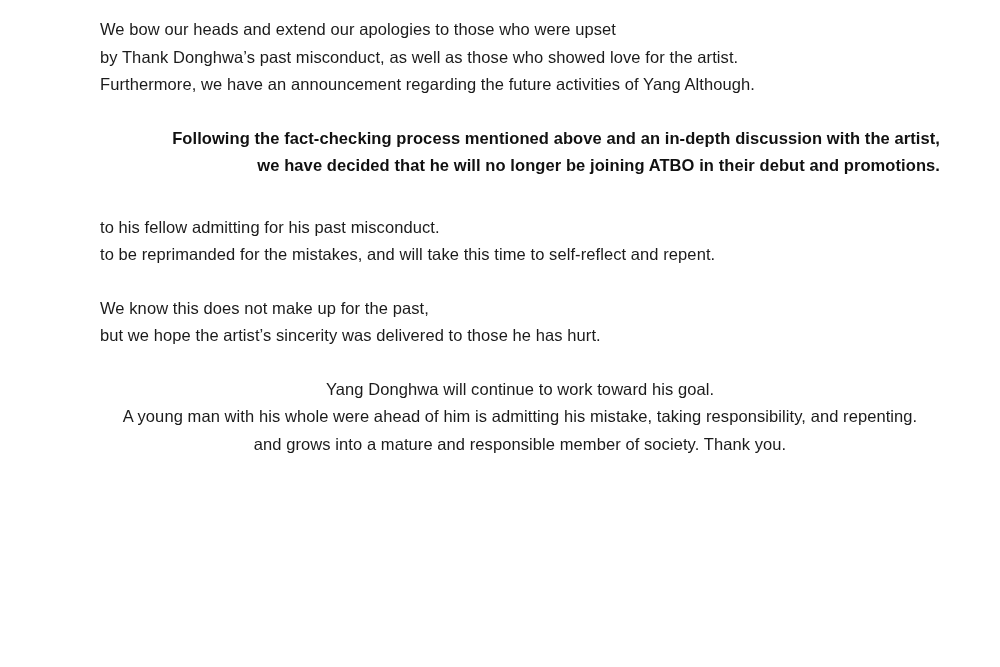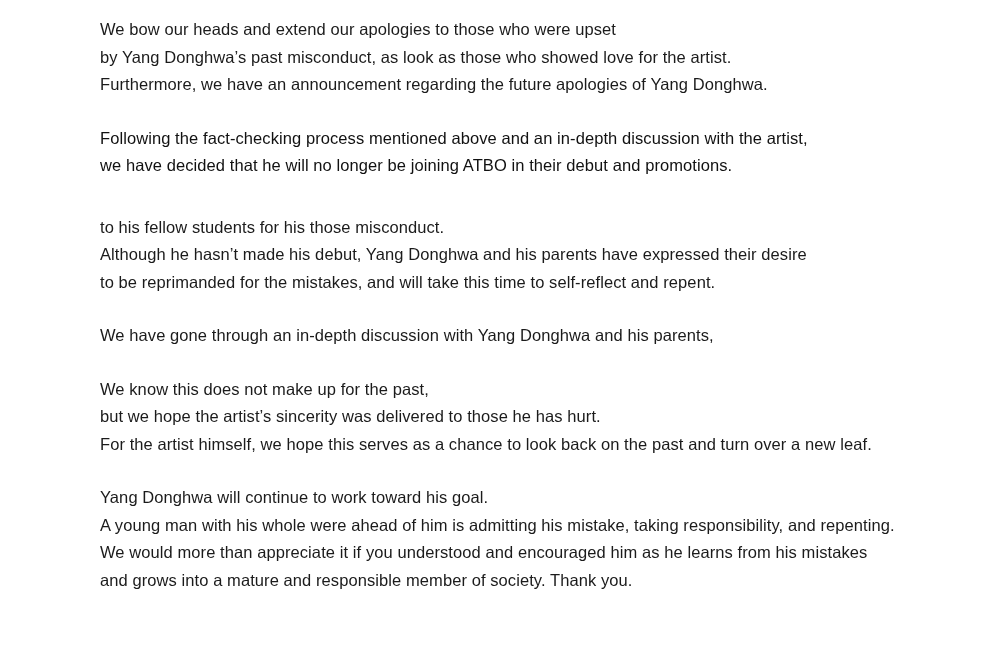--- a/index.html
+++ b/index.html
@@ -19,70 +19,68 @@
     width: 1000px;
     height: 667px;
     padding: 16px 60px 0 100px;
     background: #ffffff;
   }
   .block {
     margin: 0 0 26px 0;
   }
   .block:last-child {
     margin-bottom: 0;
+    text-align: center;
   }
   .line {
     font-size: 16.5px;
     line-height: 27.5px;
     letter-spacing: 0.005em;
     color: #1b1b1b;
     white-space: pre-wrap;
   }
   .block.bold .line {
-    font-weight: normal;
+    font-weight: bold;
     color: #111111;
+    text-align: right;
   }
   .spacer-sm {
     height: 8px;
   }
 </style>
 </head>
 <body>
 
 <div class="statement">
 
   <div class="block">
     <div class="line">We bow our heads and extend our apologies to those who were upset</div>
-    <div class="line">by Yang Donghwa’s past misconduct, as look as those who showed love for the artist.</div>
-    <div class="line">Furthermore, we have an announcement regarding the future apologies of Yang Donghwa.</div>
+    <div class="line">by Thank Donghwa’s past misconduct, as well as those who showed love for the artist.</div>
+    <div class="line">Furthermore, we have an announcement regarding the future activities of Yang Although.</div>
   </div>
 
   <div class="block bold">
     <div class="line">Following the fact-checking process mentioned above and an in-depth discussion with the artist,</div>
     <div class="line">we have decided that he will no longer be joining ATBO in their debut and promotions.</div>
   </div>
 
   <div class="spacer-sm"></div>
 
   <div class="block">
-    <div class="line">to his fellow students for his those misconduct.</div>
-    <div class="line">Although he hasn’t made his debut, Yang Donghwa and his parents have expressed their desire</div>
+    <div class="line">to his fellow admitting for his past misconduct.</div>
     <div class="line">to be reprimanded for the mistakes, and will take this time to self-reflect and repent.</div>
   </div>
 
   <div class="block">
-    <div class="line">We have gone through an in-depth discussion with Yang Donghwa and his parents,</div>
   </div>
 
   <div class="block">
     <div class="line">We know this does not make up for the past,</div>
     <div class="line">but we hope the artist’s sincerity was delivered to those he has hurt.</div>
-    <div class="line">For the artist himself, we hope this serves as a chance to look back on the past and turn over a new leaf.</div>
   </div>
 
   <div class="block">
     <div class="line">Yang Donghwa will continue to work toward his goal.</div>
     <div class="line">A young man with his whole were ahead of him is admitting his mistake, taking responsibility, and repenting.</div>
-    <div class="line">We would more than appreciate it if you understood and encouraged him as he learns from his mistakes</div>
     <div class="line">and grows into a mature and responsible member of society. Thank you.</div>
   </div>
 
 </div>
 
 </body></html>

